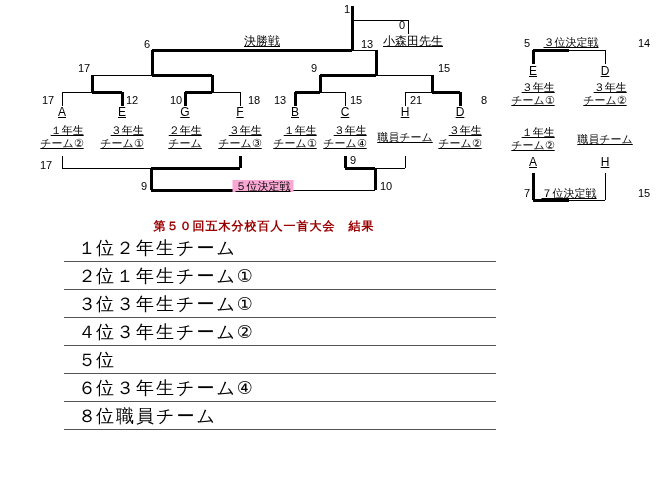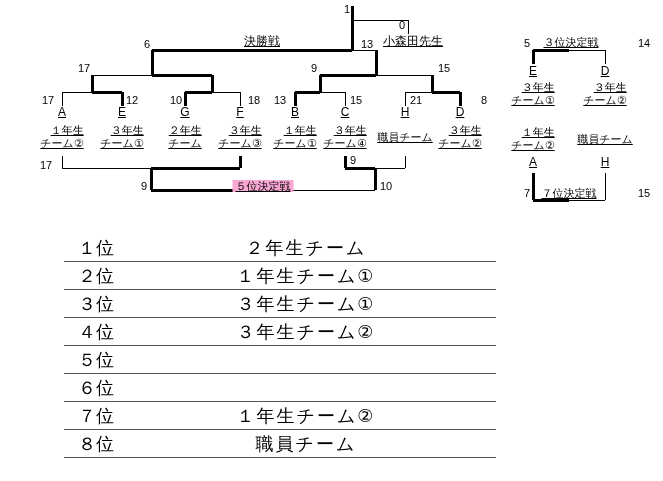--- a/index.html
+++ b/index.html
@@ -14,21 +14,21 @@
   .ctr{transform:translateX(-50%);text-align:right;text-decoration:underline;}
   .m12{font-size:12px;}
   .name{font-size:11px;line-height:13px;}
   .name span{display:block;}
   .wbg{background:#f9a8d4;padding:0 3px;z-index:2;}
   .r-title{position:absolute;left:64px;top:218px;width:400px;text-align:center;
            font-weight:bold;font-size:12px;color:#990000;letter-spacing:1px;}
   .results{position:absolute;left:64px;top:234px;width:432px;}
   .rrow{display:flex;align-items:center;height:28px;border-bottom:1px solid #555;font-size:18px;}
   .rrank{width:52px;padding-left:12px;white-space:nowrap;text-align:center;}
-  .rteam{flex:1;text-align:center;letter-spacing:2px;white-space:nowrap;}
+  .rteam{flex:1;text-align:left;letter-spacing:2px;white-space:nowrap;}
 </style>
 </head>
 <body>
 
 <div class="page">
 
   <svg class="lines" width="663" height="215" viewBox="0 0 663 215" shape-rendering="crispEdges">
     <g>
       <line x1="352" y1="6" x2="352" y2="50" class="tk"></line>
       <line x1="352" y1="20" x2="408" y2="20" class="tn"></line>
@@ -176,20 +176,21 @@
   </div>
   <div class="lbl name ctr" style="left:605px;top:133px">
     <span>職員チーム</span>
   </div>
   <span class="lbl m12 ctr" style="left:533px;top:156px">A</span>
   <span class="lbl m12 ctr" style="left:605px;top:156px">H</span>
   <span class="lbl" style="left:524px;top:187px">7</span>
   <span class="lbl ctr" style="left:569px;top:187px">７位決定戦</span>
   <span class="lbl" style="left:638px;top:187px">15</span>
 
+  <div class="r-title">第５０回五木分校百人一首大会　結果</div>
   <div class="results">
     <div class="rrow">
       <span class="rrank">１位</span>
       <span class="rteam">２年生チーム</span>
     </div>
     <div class="rrow">
       <span class="rrank">２位</span>
       <span class="rteam">１年生チーム①</span>
     </div>
     <div class="rrow">
@@ -198,24 +199,21 @@
     </div>
     <div class="rrow">
       <span class="rrank">４位</span>
       <span class="rteam">３年生チーム②</span>
     </div>
     <div class="rrow">
       <span class="rrank">５位</span>
     </div>
     <div class="rrow">
       <span class="rrank">６位</span>
-    </div>
-    <div class="rrow">
-      <span class="rrank">７位</span>
-      <span class="rteam">１年生チーム②</span>
+      <span class="rteam">３年生チーム④</span>
     </div>
     <div class="rrow">
       <span class="rrank">８位</span>
       <span class="rteam">職員チーム</span>
     </div>
   </div>
 
 </div>
 
 </body></html>

